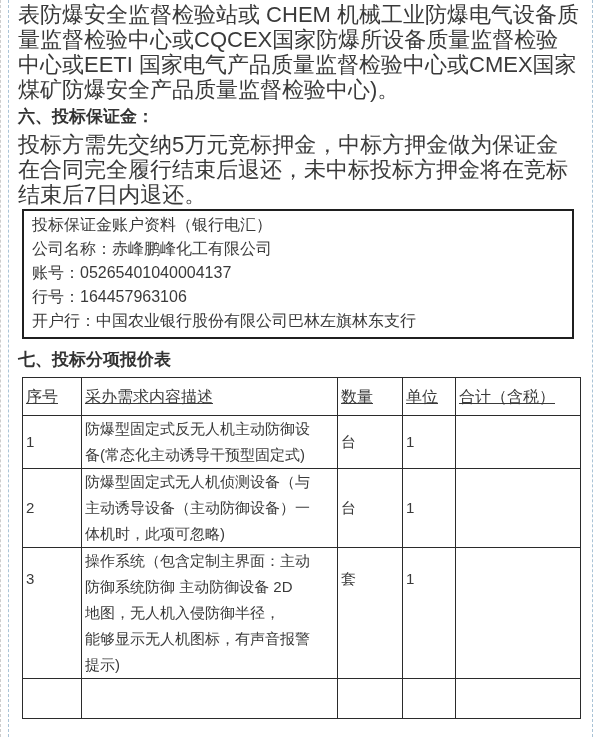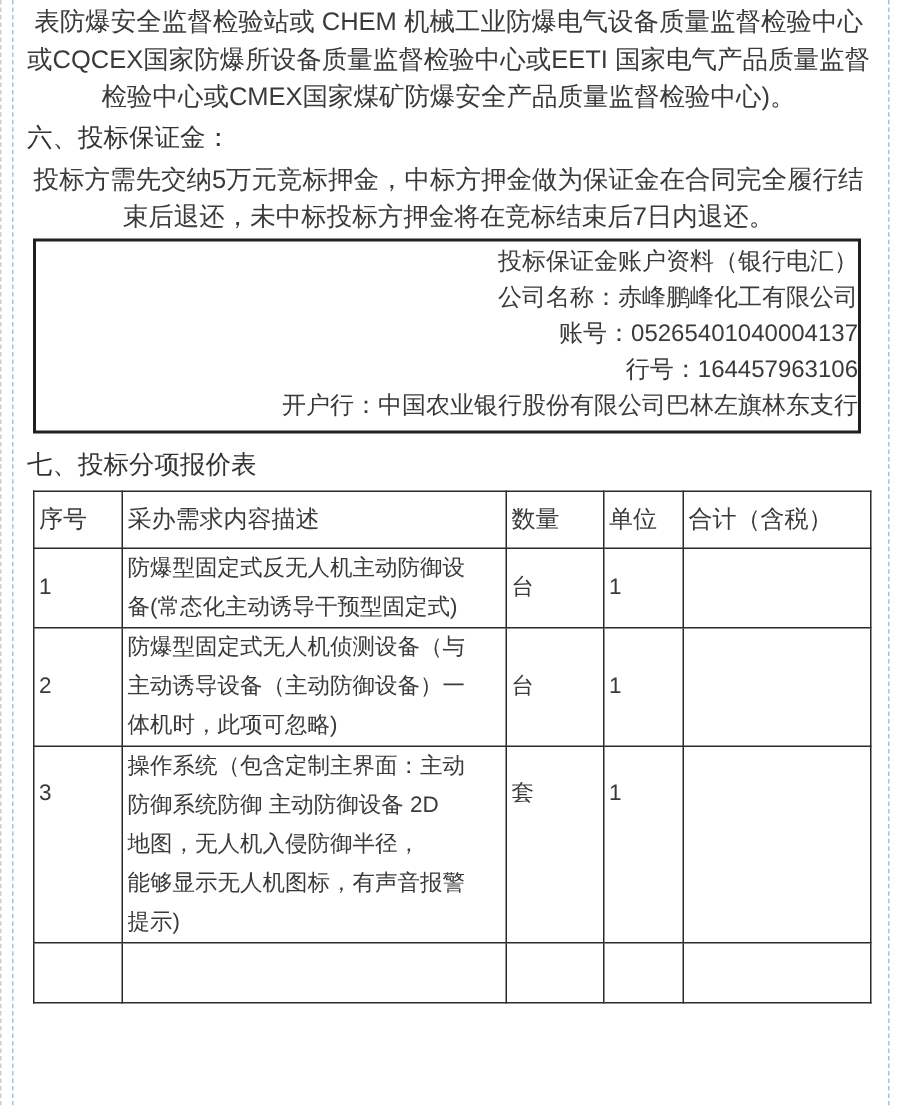--- a/index.html
+++ b/index.html
@@ -13,53 +13,52 @@
 
   
   .guide { position: absolute; top: 0; bottom: 0; width: 0; }
   .guide-gray-outer { left: 0; border-left: 1px dashed #cdcdcd; }
   .guide-blue-left  { left: 8px; border-left: 1px dashed #a9c3d6; }
   .guide-blue-right { left: 592px; border-left: 1px dashed #a9c3d6; }
 
   .content { position: absolute; left: 18px; top: 2px; width: 562px; }
 
   p.body-text {
-    margin: 0; font-size: 17px; line-height: 25px;
-    text-align: center; word-break: break-all;
+    margin: 0; font-size: 22px; line-height: 25px;
+    text-align: left; word-break: break-all;
   }
   h3.sec-heading {
-    margin: 2px 0; font-size: 17px; line-height: 26px; font-weight: normal; color: #333;
+    margin: 2px 0; font-size: 17px; line-height: 26px; font-weight: bold; color: #333;
   }
 
   .deposit-box {
     margin-left: 4px; margin-top: 2px;
     width: 540px;
     border: 2px solid #1f1f1f;
     padding: 2px 0 4px 8px;
-    text-align: right;
   }
   .deposit-box .box-line { font-size: 16px; line-height: 24px; white-space: nowrap; }
 
   h3.sec-heading.second { margin-top: 8px; margin-bottom: 4px; }
 
   table.quote-table {
     margin-left: 4px;
     border-collapse: collapse; table-layout: fixed;
     width: 558px;
     font-size: 15px;
   }
   .quote-table th, .quote-table td {
     border: 1px solid #2b2b2b;
     font-weight: normal; text-align: left;
     padding: 0 2px 0 3px;
     line-height: 26px;
     vertical-align: middle;
     overflow: hidden;
   }
-  .quote-table thead tr { height: 38px; }
+  .quote-table thead tr { height: 38px; text-decoration: underline; }
   .quote-table th { font-size: 16px; }
   .c-desc { white-space: pre-line; padding-left: 2px; }
   
   .quote-table tbody tr:nth-child(3) .c-seq,
   .quote-table tbody tr:nth-child(3) .c-qty,
   .quote-table tbody tr:nth-child(3) .c-unit { vertical-align: top; padding-top: 18px; }
   .quote-table tbody tr:nth-child(4) { height: 40px; }
 </style>
 </head>
 <body>

